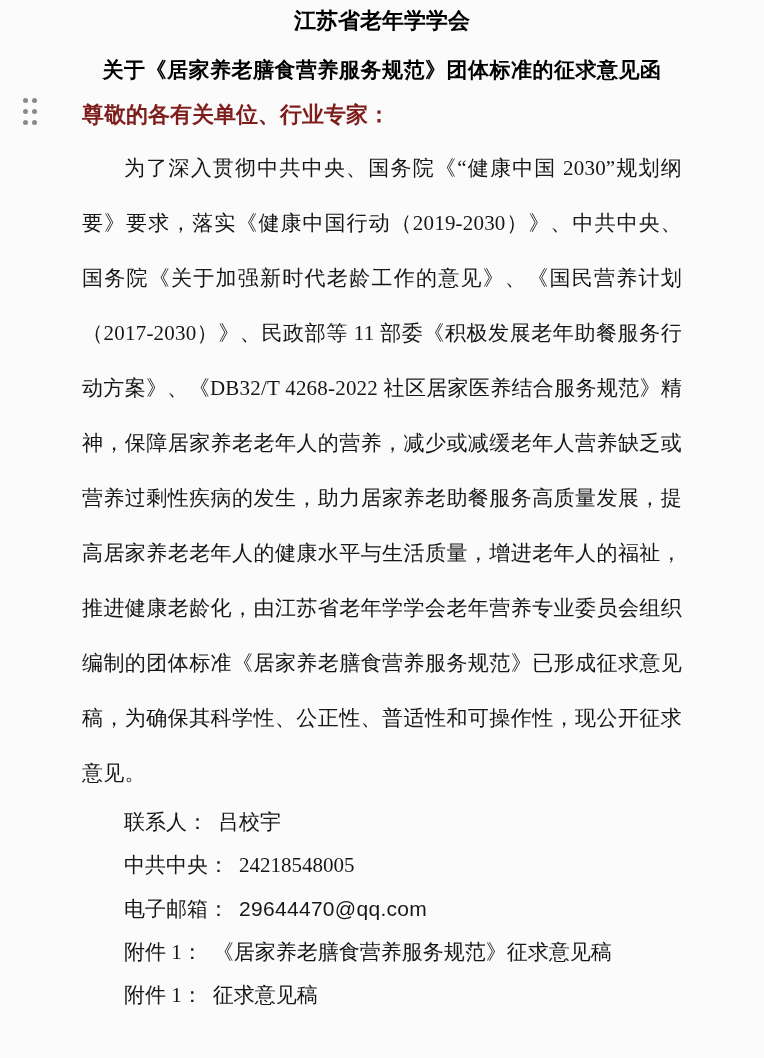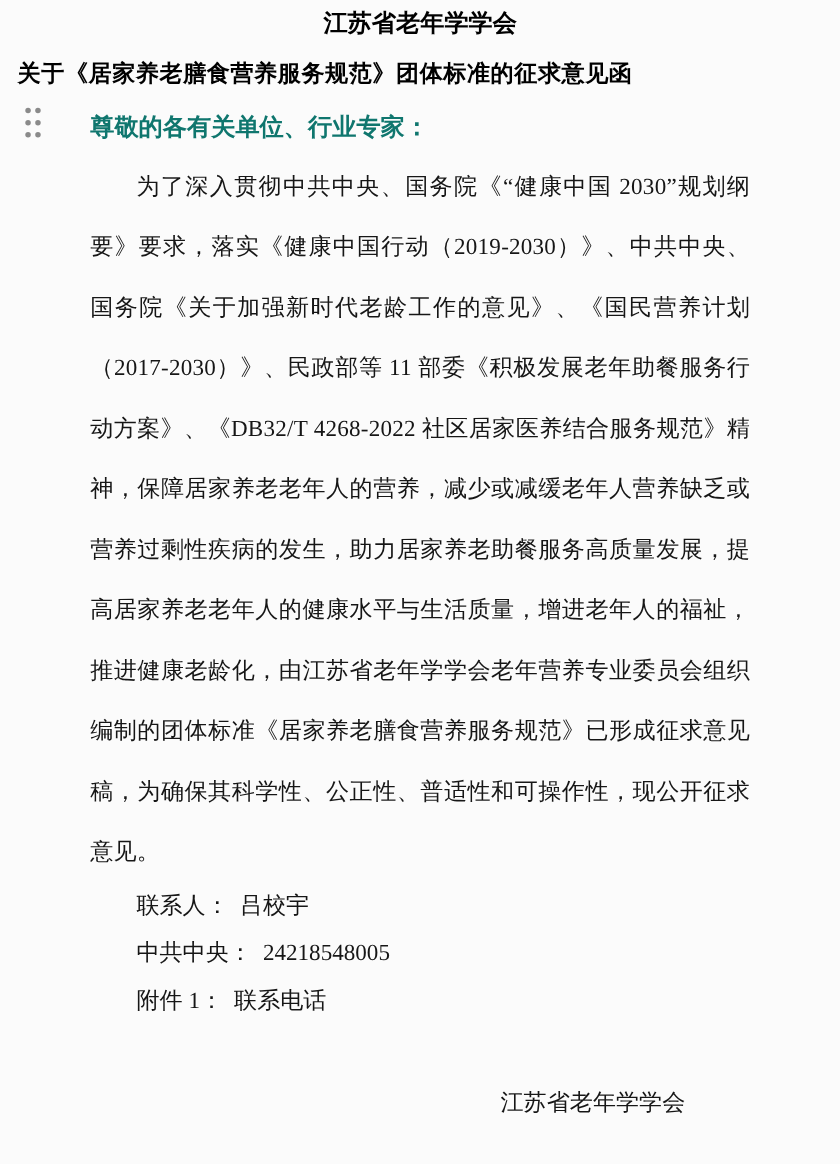--- a/index.html
+++ b/index.html
@@ -41,39 +41,39 @@
     margin: 0;
     padding-top: 6px;
     text-align: center;
     font-family: "Liberation Sans", "DejaVu Sans", sans-serif;
     font-weight: 700;
     font-size: 22px;
     line-height: 30px;
     color: #000;
   }
   .doc-subtitle {
-    margin: 16px;
+    margin: 4px;
     margin-top: 19px;
-    text-align: left;
-    font-family: Liberation Mono, monospace;
+    text-align: center;
+    font-family: Liberation Serif, serif;
     font-weight: 700;
     font-size: 21px;
     line-height: 30px;
     color: #000;
     letter-spacing: 0.5px;
   }
   .salutation {
     margin: 0;
     margin-top: 15px;
     padding-left: 82px;
     font-family: "Liberation Sans", "DejaVu Sans", sans-serif;
     font-weight: 700;
     font-size: 22px;
     line-height: 30px;
-    color: #0f766e;
+    color: #7f1d1d;
   }
   .body-block {
     margin: 0 82px;
     width: 600px;
   }
   .body-para {
     margin: 0;
     margin-top: 11px;
     font-size: 21px;
     line-height: 55px;
@@ -134,23 +134,29 @@
 
 
     <p class="info-line">
       <span class="label">联系人：</span><span>吕校宇</span>
     </p>
 
     <p class="info-line">
       <span class="label">中共中央：</span><span>24218548005</span>
     </p>
 
-
+    <p class="info-line">
+      <span class="label">电子邮箱：</span><span class="value-sans">29644470@qq.com</span>
+    </p>
 
     <p class="info-line">
-      <span class="label">附件 1：</span><span>联系电话</span>
+      <span class="label">附件 1：</span><span>《居家养老膳食营养服务规范》征求意见稿</span>
+    </p>
+
+    <p class="info-line">
+      <span class="label">附件 1：</span><span>征求意见稿</span>
     </p>
 
   </div>
 
   <p class="signature-line">江苏省老年学学会</p>
 
 </div>
 
 </body></html>

